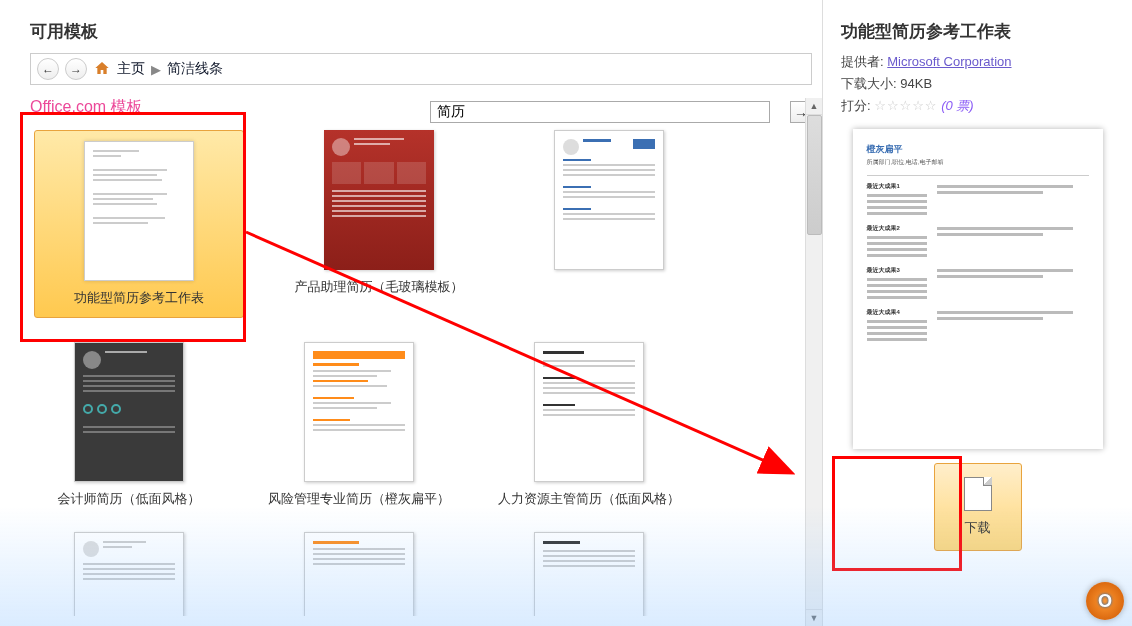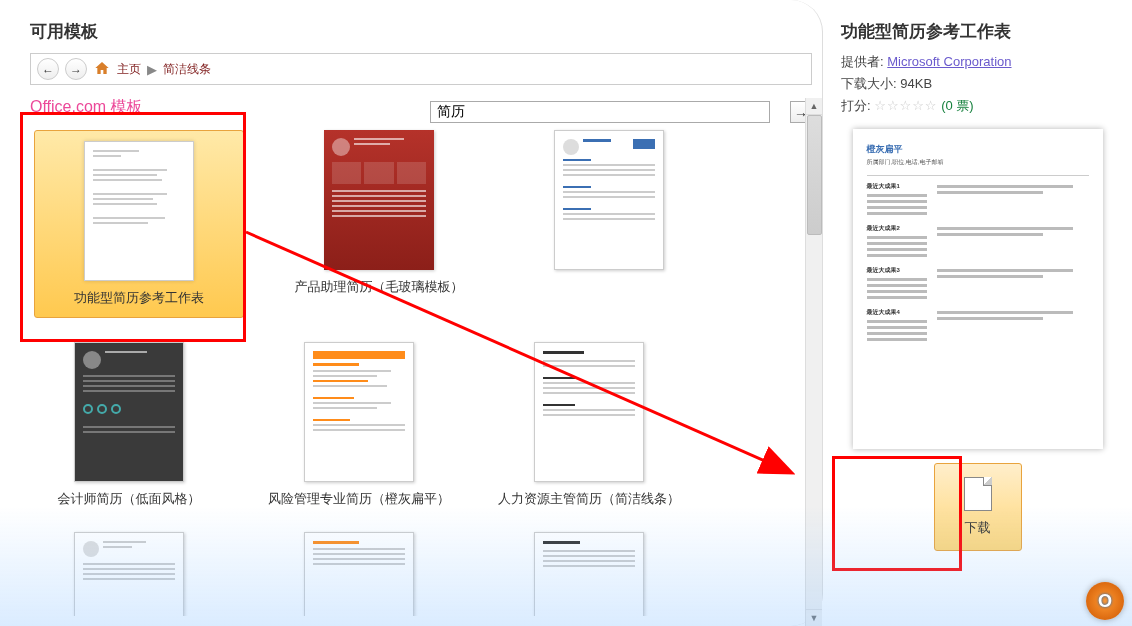--- a/index.html
+++ b/index.html
@@ -1,44 +1,44 @@
 <!DOCTYPE html>
 <html><head>
   <meta charset="utf-8">
   <style>
     * { margin: 0; padding: 0; box-sizing: border-box; font-family: "Microsoft YaHei", "Segoe UI", sans-serif; }
     body { width: 1132px; height: 626px; background: #fff; font-size: 13px; color: #333; position: relative; overflow: hidden; }
     .main-area { display: flex; width: 100%; height: 100%; }
-    .left-pane { flex: 1; padding: 20px 10px 10px 30px; border-right: 1px solid #ddd; position: relative; border-radius: 32px; }
+    .left-pane { flex: 1; padding: 20px 10px 10px 30px; border-right: 1px solid #ddd; position: relative; }
     .right-pane { width: 310px; padding: 20px 18px; position: relative; }
     .section-title { font-size: 17px; font-weight: bold; color: #333; margin-bottom: 10px; }
     .nav-bar { display: flex; align-items: center; gap: 6px; background: #fff; border: 1px solid #ccc; padding: 4px 6px; margin-bottom: 12px; }
     .nav-btn { width: 22px; height: 22px; border: 1px solid #ccc; border-radius: 50%; display: flex; align-items: center; justify-content: center; font-size: 12px; background: linear-gradient(#fff,#eee); cursor: pointer; }
     .home-ico { width: 18px; height: 16px; display: inline-block; }
-    .nav-text { font-size: 12px; color: #7f1d1d; }
+    .nav-text { font-size: 14px; color: #0f172a; }
     .nav-sep { color: #888; }
     .sub-title { font-size: 16px; margin-bottom: 8px; color: #ec4899; }
     .search-input { flex: 0 0 340px; border: 1px solid #aaa; padding: 3px 6px; font-size: 14px; height: 22px; margin-left: 0; }
     .search-go { width: 22px; height: 22px; border: 1px solid #aaa; background: linear-gradient(#fff,#eee); display: flex; align-items: center; justify-content: center; font-size: 14px; cursor: pointer; }
     .grid-wrap { position: relative; height: 490px; overflow-y: auto; }
     .grid { display: flex; flex-wrap: wrap; gap: 24px 40px; padding: 4px; }
     .tpl-item { width: 190px; display: flex; flex-direction: column; align-items: center; cursor: pointer; }
     .thumb { width: 110px; height: 140px; background: #fff; border: 1px solid #ccc; box-shadow: 1px 1px 3px rgba(0,0,0,0.2); margin-bottom: 8px; position: relative; overflow: hidden; padding: 8px; }
     .thumb-lines { display: flex; flex-direction: column; gap: 3px; }
     .thumb-line { height: 2px; background: #ccc; }
     .tpl-label { font-size: 13px; color: #333; text-align: center; line-height: 1.4; }
     .tpl-item.selected { background: linear-gradient(#ffe9a8, #ffc94f); border: 1px solid #e8a33d; border-radius: 3px; padding: 10px; width: 210px; }
     .tpl-item.selected .thumb { box-shadow: 0 0 4px rgba(0,0,0,0.15); }
     .red-box { position: absolute; border: 3px solid #ff0000; pointer-events: none; }
     .red-box-1 { left: 20px; top: 112px; width: 226px; height: 230px; }
     .red-box-2 { right: 170px; bottom: 55px; width: 130px; height: 115px; }
     .meta-line { font-size: 13px; color: #444; margin: 4px 0; }
     .meta-line a { color: #6a5acd; text-decoration: underline; }
     .stars { color: #ccc; letter-spacing: 1px; }
-    .vote { color: #15803d; }
+    .vote { color: #8b5cf6; font-style: italic; }
     .preview-large { width: 250px; height: 320px; margin: 14px auto; background: #fff; box-shadow: 0 0 6px rgba(0,0,0,0.3); padding: 14px; overflow: hidden; }
     .pv-title { color: #3b6fb3; font-size: 9px; font-weight: bold; }
     .pv-sub { font-size: 6px; color: #555; margin: 2px 0 8px; }
     .pv-sect { font-size: 6px; margin: 6px 0; display: flex; gap: 10px; }
     .pv-left { width: 60px; }
     .pv-left .pl { height: 3px; background: #bbb; margin: 3px 0; }
     .pv-right { flex: 1; }
     .pv-right .pl { height: 3px; background: #bbb; margin: 3px 0; }
     .pv-head { font-weight: bold; font-size: 6px; color: #333; }
     .dl-btn { width: 88px; height: 88px; margin: 10px auto 0; background: linear-gradient(#ffeecb,#ffd778); border: 1px solid #e8a33d; border-radius: 3px; display: flex; flex-direction: column; align-items: center; justify-content: center; gap: 8px; cursor: pointer; }
@@ -223,21 +223,21 @@
               <div class="thumb-line" style="width:35%;background:#333"></div>
               <div class="thumb-line"></div>
                 <div class="thumb-line"></div>
                 <div class="thumb-line"></div>
               <div style="height:4px"></div>
               <div class="thumb-line" style="width:35%;background:#333"></div>
               <div class="thumb-line"></div>
                 <div class="thumb-line"></div>
             </div>
           </div>
-          <div class="tpl-label">人力资源主管简历（简洁线条）</div>
+          <div class="tpl-label">人力资源主管简历（低面风格）</div>
         </div>
 
         <div class="tpl-item">
           <div class="thumb">
             <div style="display:flex;gap:4px;">
                 <div style="width:16px;height:16px;border-radius:50%;background:#ddd"></div>
                 <div style="flex:1">
                   <div class="thumb-line" style="width:60%"></div>
                   <div class="thumb-line" style="width:40%;margin-top:3px;"></div>
                 </div>

